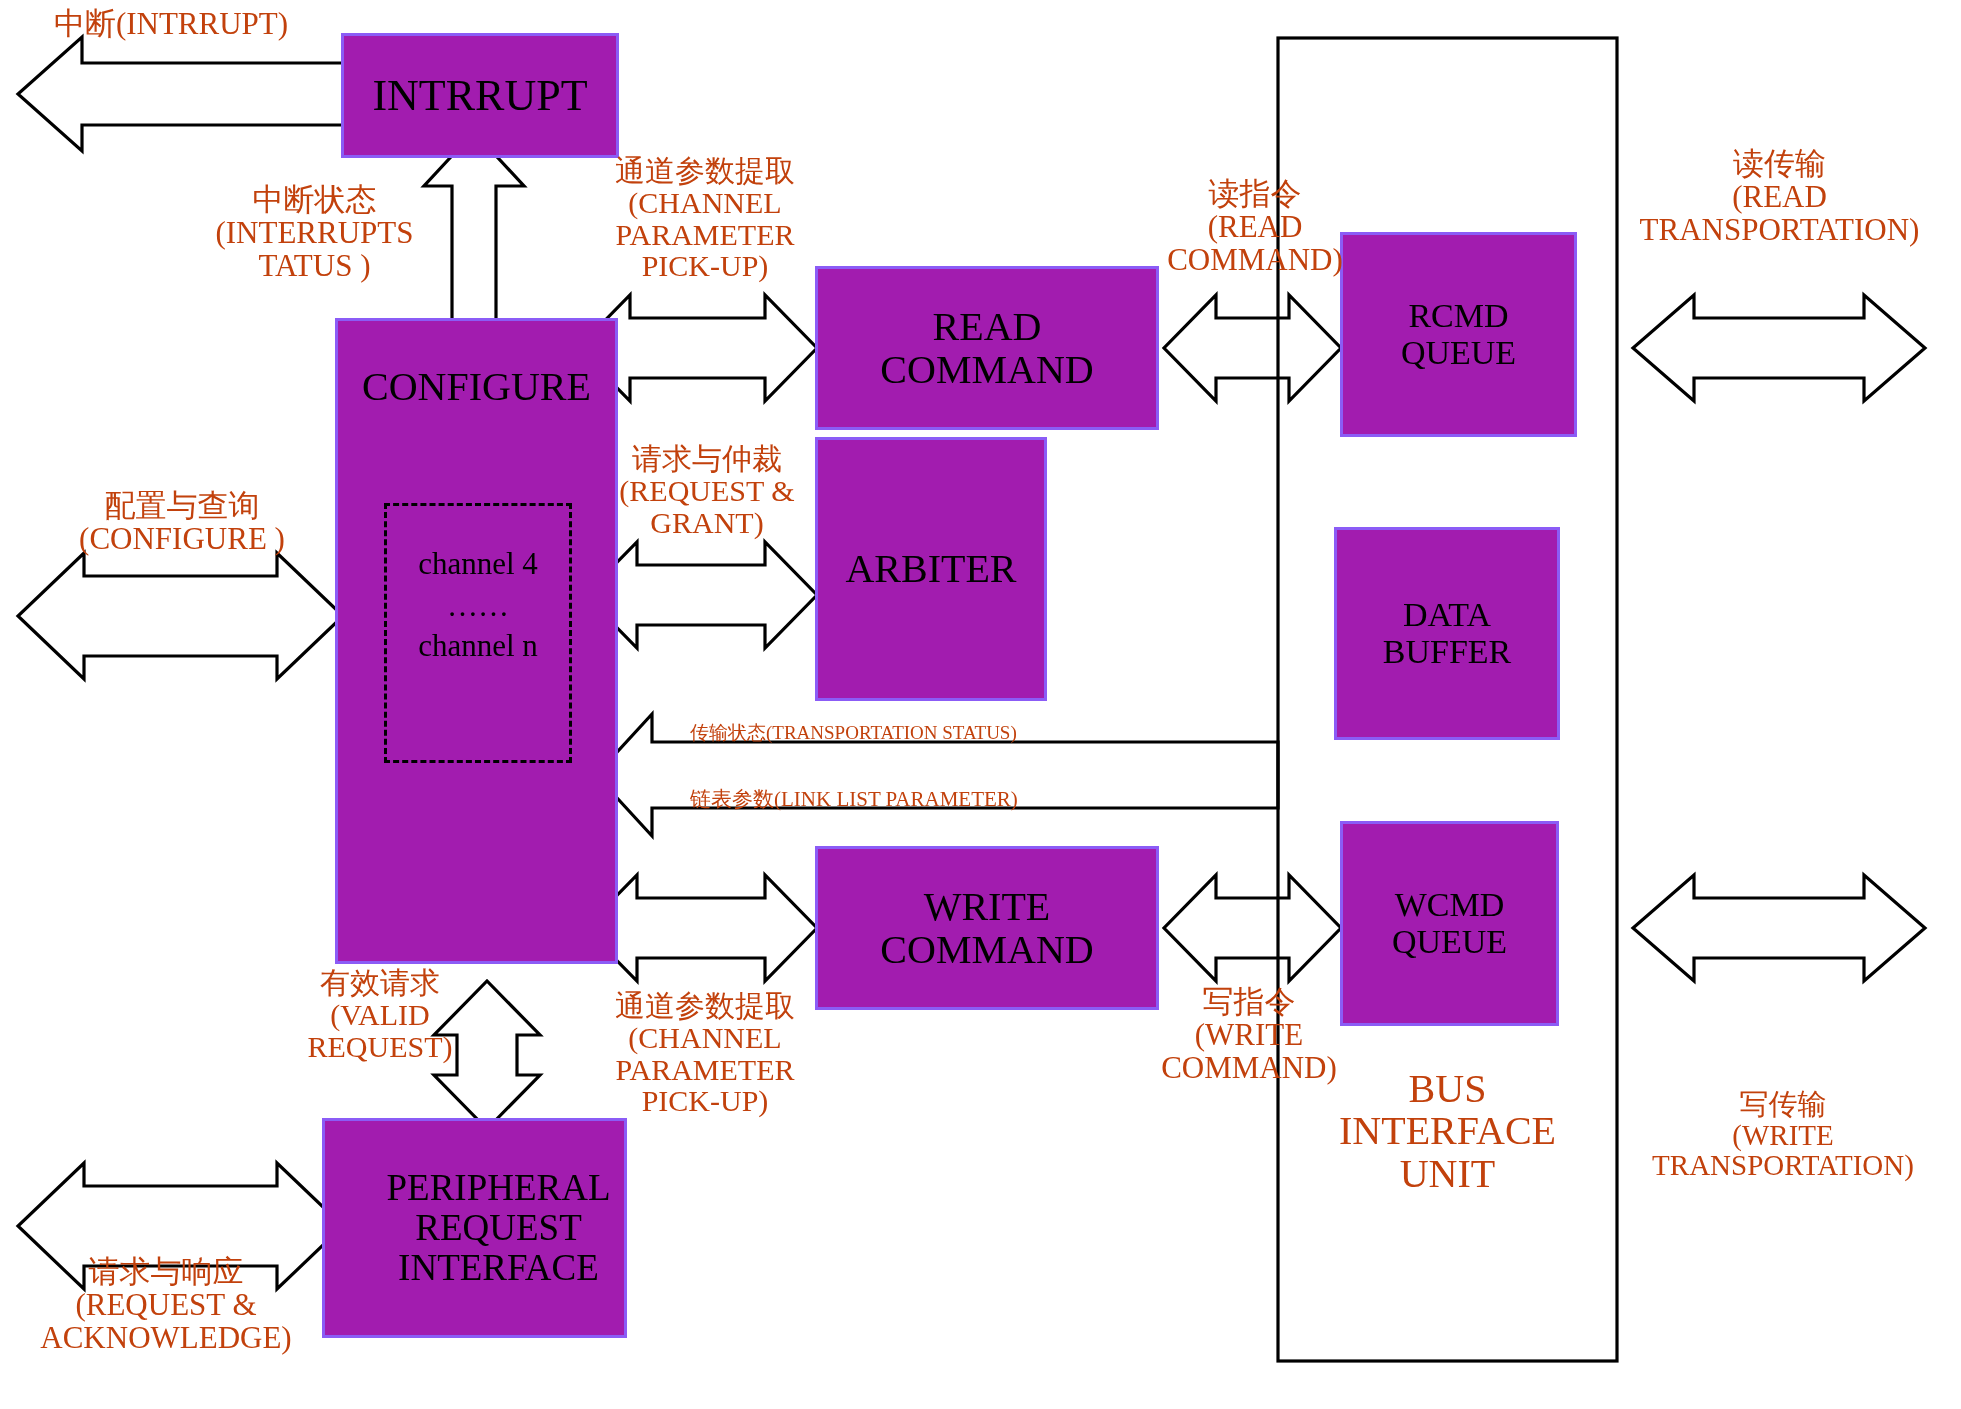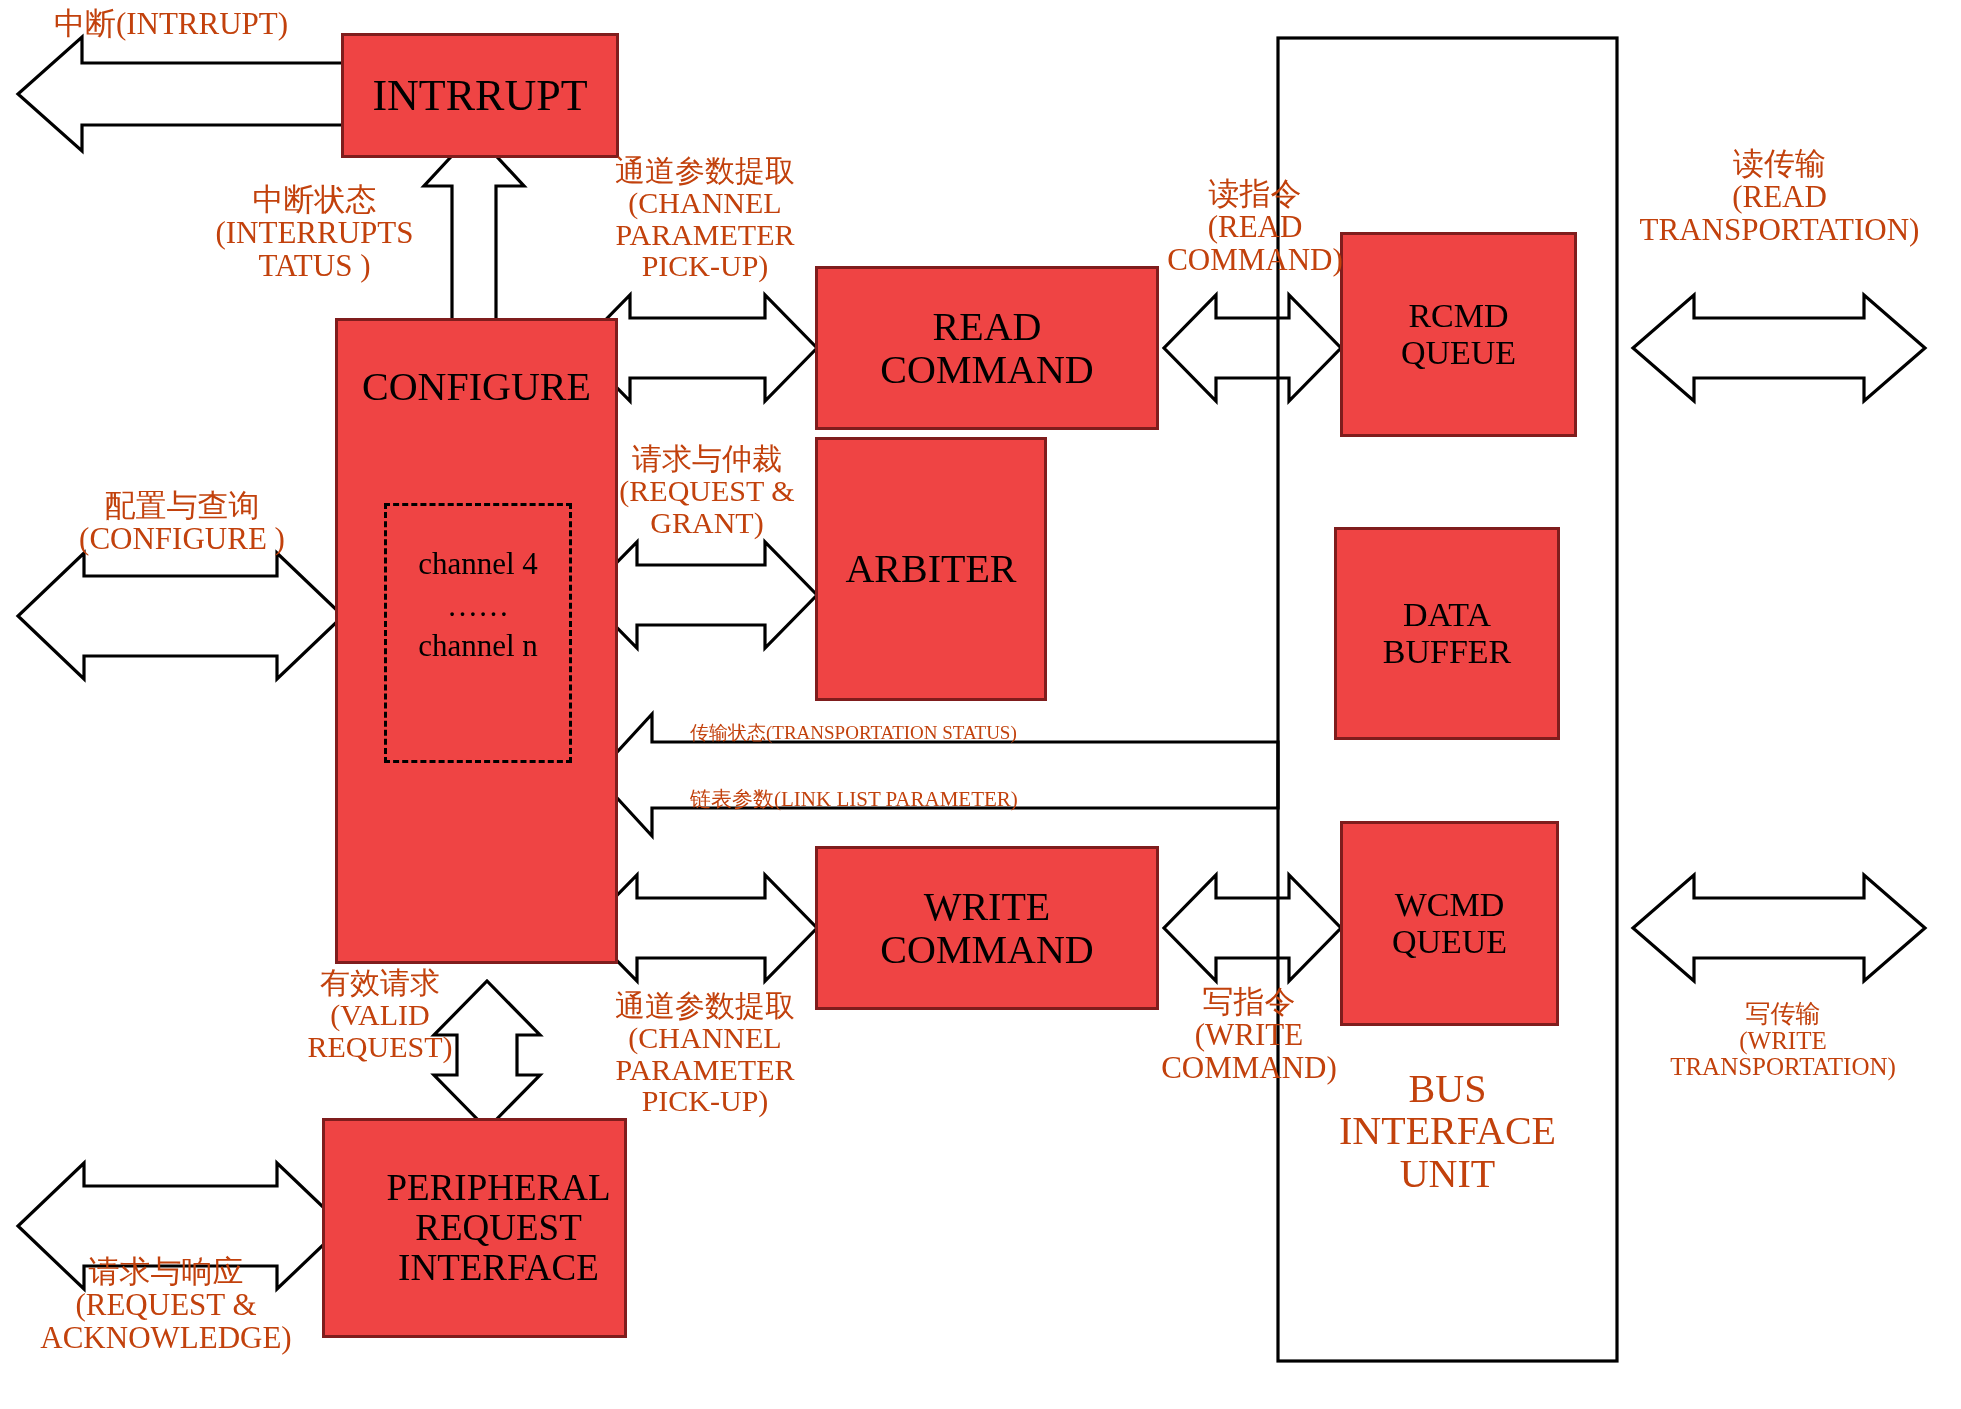--- a/index.html
+++ b/index.html
@@ -1,22 +1,22 @@
 <!DOCTYPE html>
 <html><head>
 <meta charset="utf-8">
 <style>
   html,body{margin:0;padding:0;background:#ffffff;}
   body{width:1961px;height:1409px;font-family:"Liberation Serif","DejaVu Serif",serif;}
   #stage{position:relative;width:1961px;height:1409px;overflow:hidden;background:#fff;}
   svg#art{position:absolute;left:0;top:0;width:1961px;height:1409px;}
   .blk{
     position:absolute;
-    border:3px solid #7f1d1d;
-    background:#ef4444;
+    border:3px solid #8b5cf6;
+    background:#a21caf;
     display:flex;
     align-items:center;
     justify-content:center;
     text-align:center;
     line-height:1.08;
     color:#000;
     box-sizing:border-box;
   }
   .blk.top{align-items:flex-start;}
   .lbl{
@@ -169,21 +169,21 @@
 
   <div class="lbl" style="left:605px;top:990px;width:200px;font-size:30px;">通道参数提取
 (CHANNEL
 PARAMETER
 PICK-UP)</div>
 
   <div class="lbl" style="left:1138px;top:986px;width:222px;font-size:31px;">写指令
 (WRITE
 COMMAND)</div>
 
-  <div class="lbl" style="left:1613px;top:1001px;width:340px;font-size:25px;">写传输
+  <div class="lbl" style="left:1613px;top:1089px;width:340px;font-size:29px;">写传输
 (WRITE
 TRANSPORTATION)</div>
 
   <div class="lbl" style="left:22px;top:1256px;width:288px;font-size:31px;">请求与响应
 (REQUEST &amp;
 ACKNOWLEDGE)</div>
 
 </div>
 
 </body></html>

